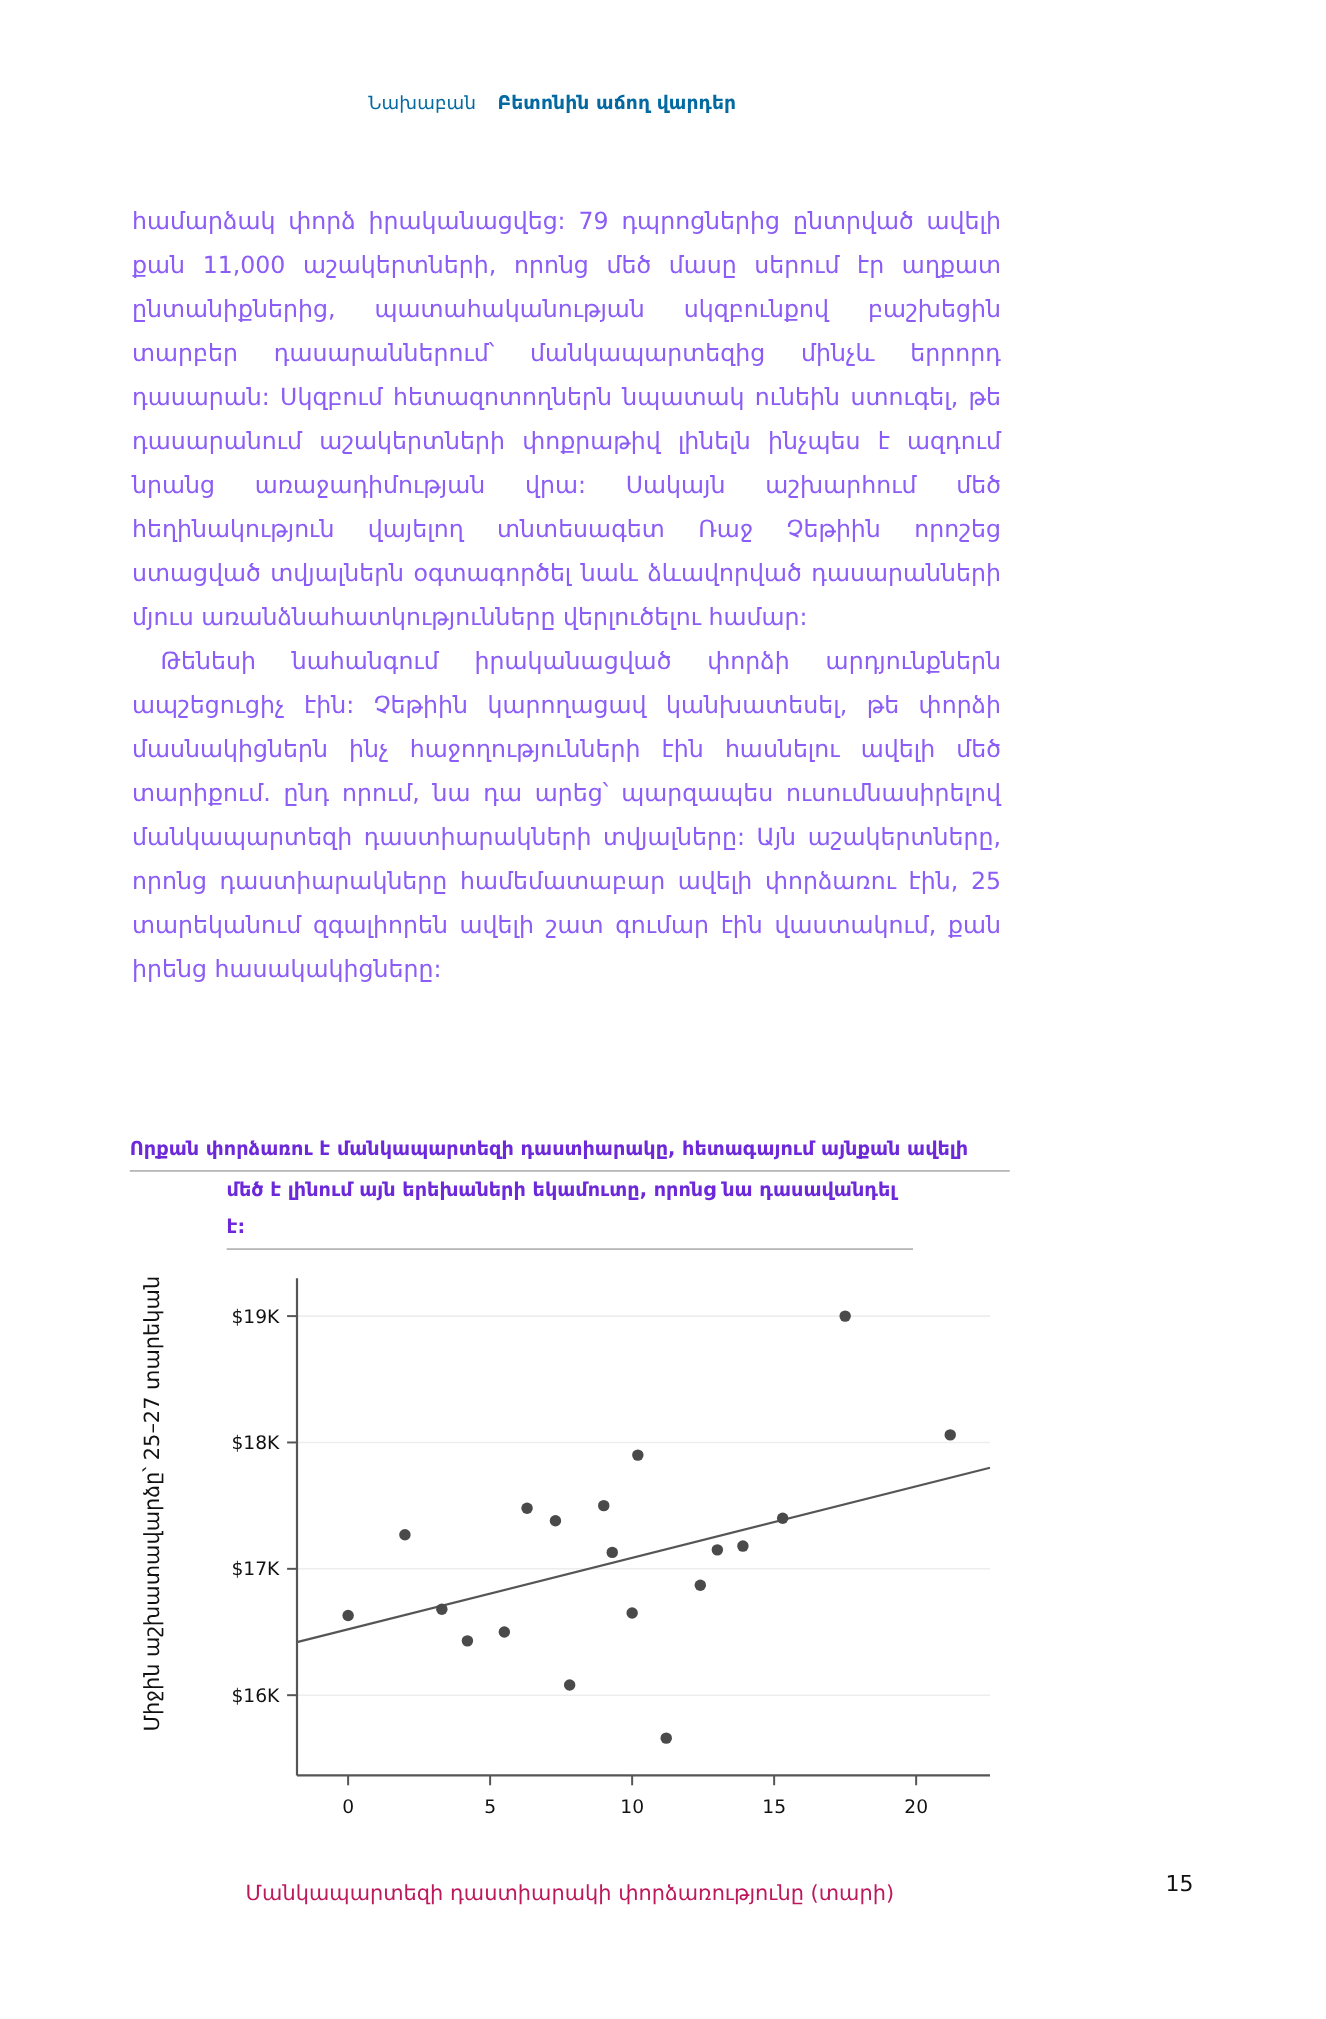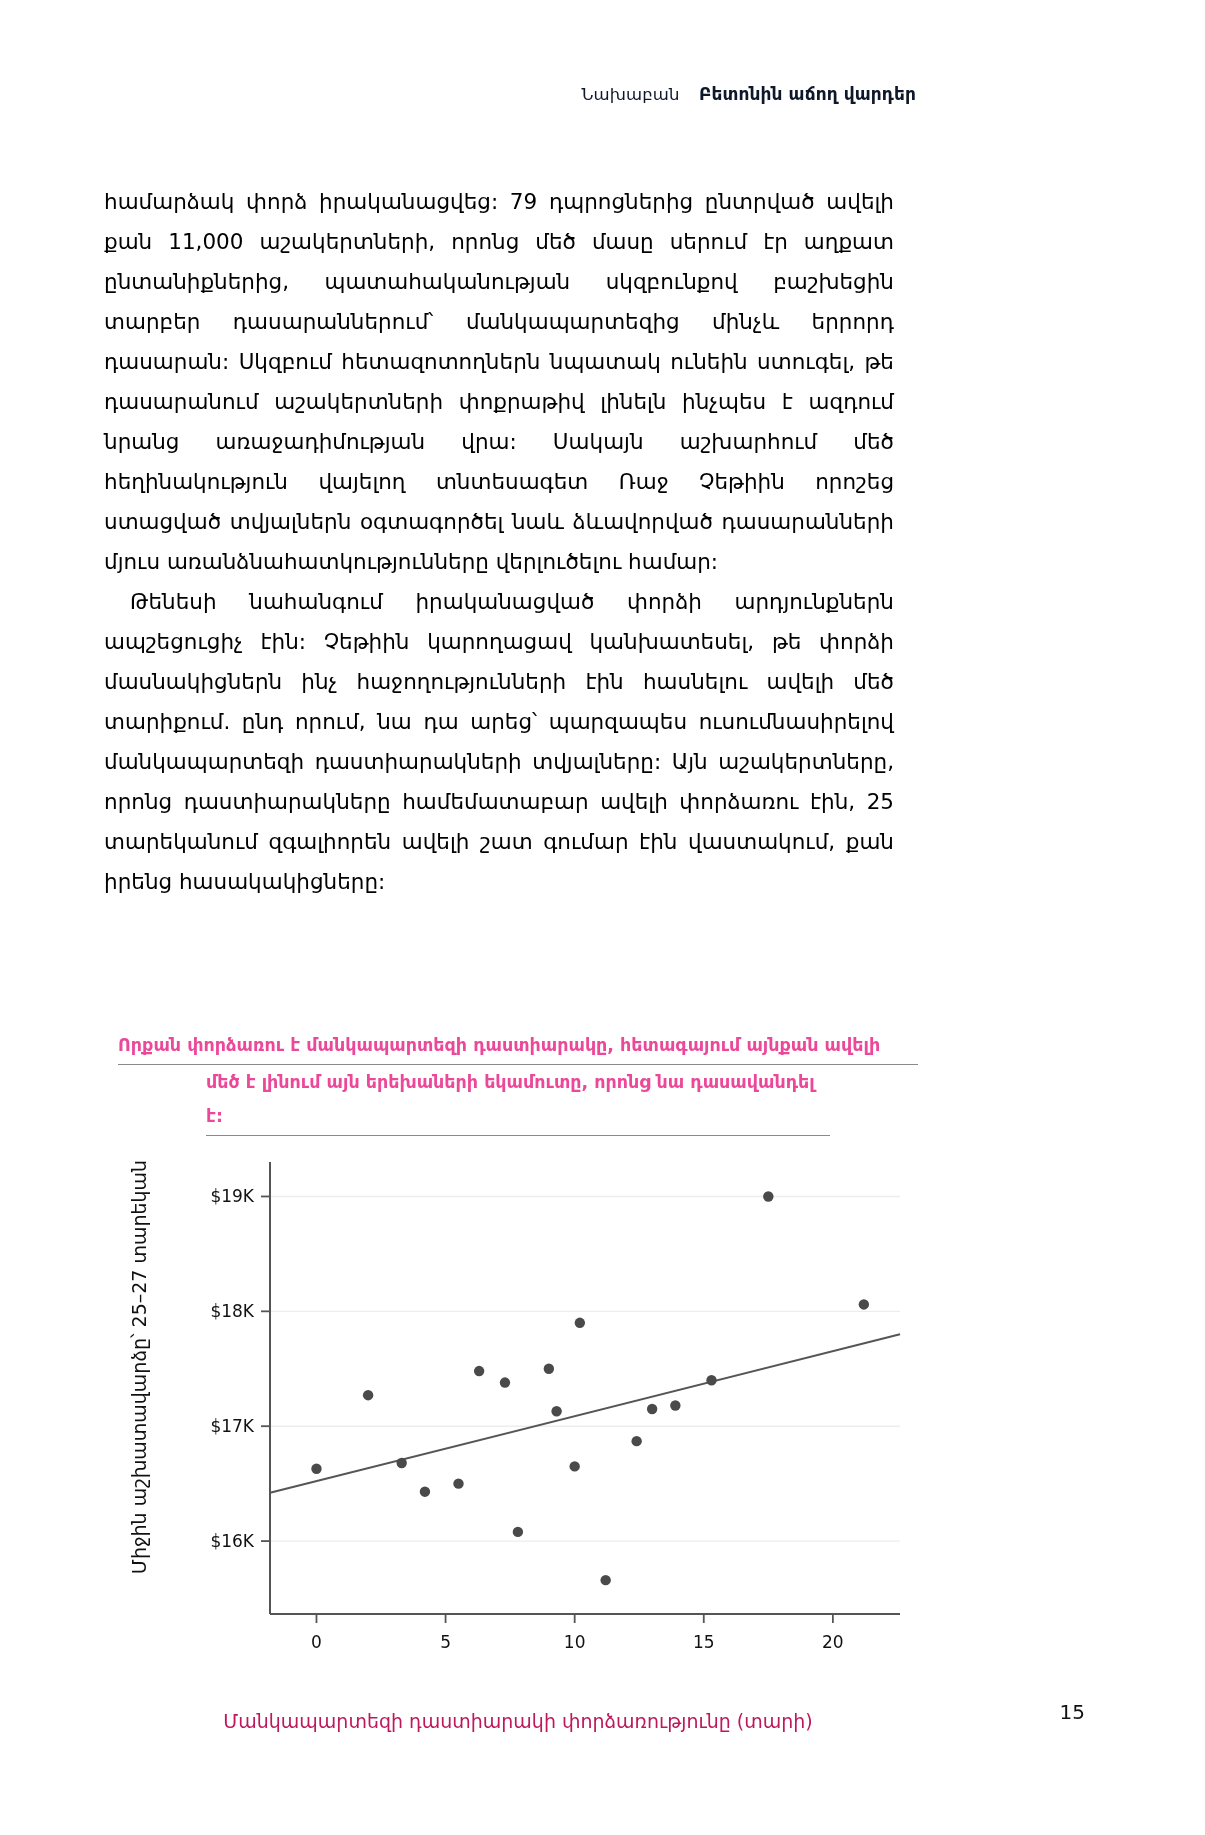--- a/index.html
+++ b/index.html
@@ -12,48 +12,48 @@
     width: 1205px;
     height: 1835px;
     background: #ffffff;
     font-family: "DejaVu Sans", "Liberation Sans", sans-serif;
     overflow: hidden;
   }
 
   
   .running-header {
     position: absolute;
-    left: 126px;
+    left: 107px;
     top: 84px;
     width: 790px;
-    text-align: right;
+    text-align: center;
     font-size: 17px;
-    color: #0f172a;
+    color: #0369a1;
     letter-spacing: 0.1px;
     white-space: nowrap;
   }
   .running-header .hdr-section {
     font-weight: 400;
     font-size: 16.5px;
   }
   .running-header .hdr-book {
     font-weight: 700;
     font-size: 17px;
     margin-left: 14px;
   }
 
   
   .body-copy {
     position: absolute;
-    left: 104px;
+    left: 120px;
     top: 182px;
     width: 790px;
     font-size: 21.5px;
     line-height: 40px;
-    color: #000000;
+    color: #8b5cf6;
     text-align: justify;
     text-justify: inter-word;
   }
   .body-copy p {
     margin: 0;
     text-indent: 0;
   }
   .body-copy p + p {
     text-indent: 26px;
   }
@@ -61,21 +61,21 @@
   
   .figure {
     position: absolute;
     left: 118px;
     top: 1028px;
     width: 800px;
   }
   .fig-title {
     font-size: 17.5px;
     font-weight: 700;
-    color: #ec4899;
+    color: #6d28d9;
     line-height: 34px;
     text-align: center;
   }
   .fig-title .tline {
     display: block;
     border-bottom: 1.5px solid #8a8a8a;
     padding-bottom: 2px;
   }
   .fig-title .tline.l1 { text-align: left; }
   .fig-title .tline.l2 {

